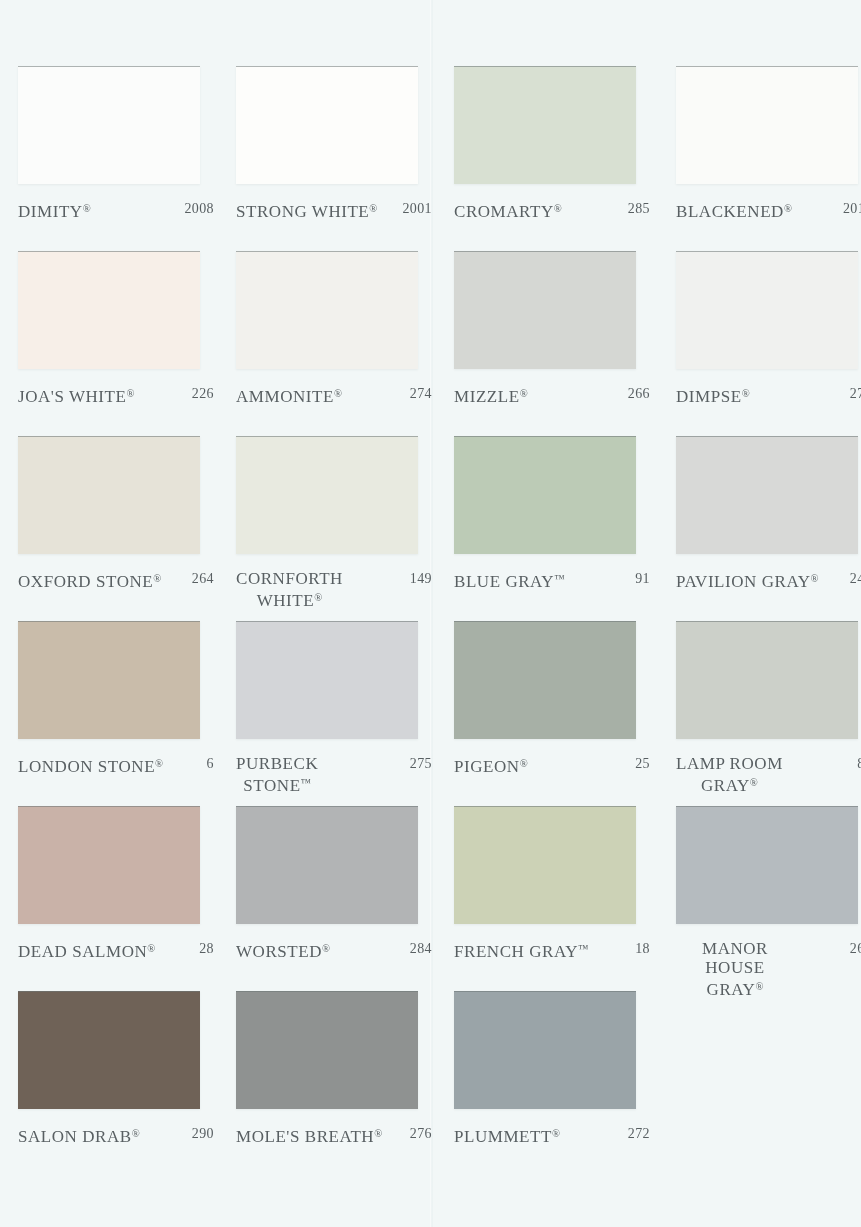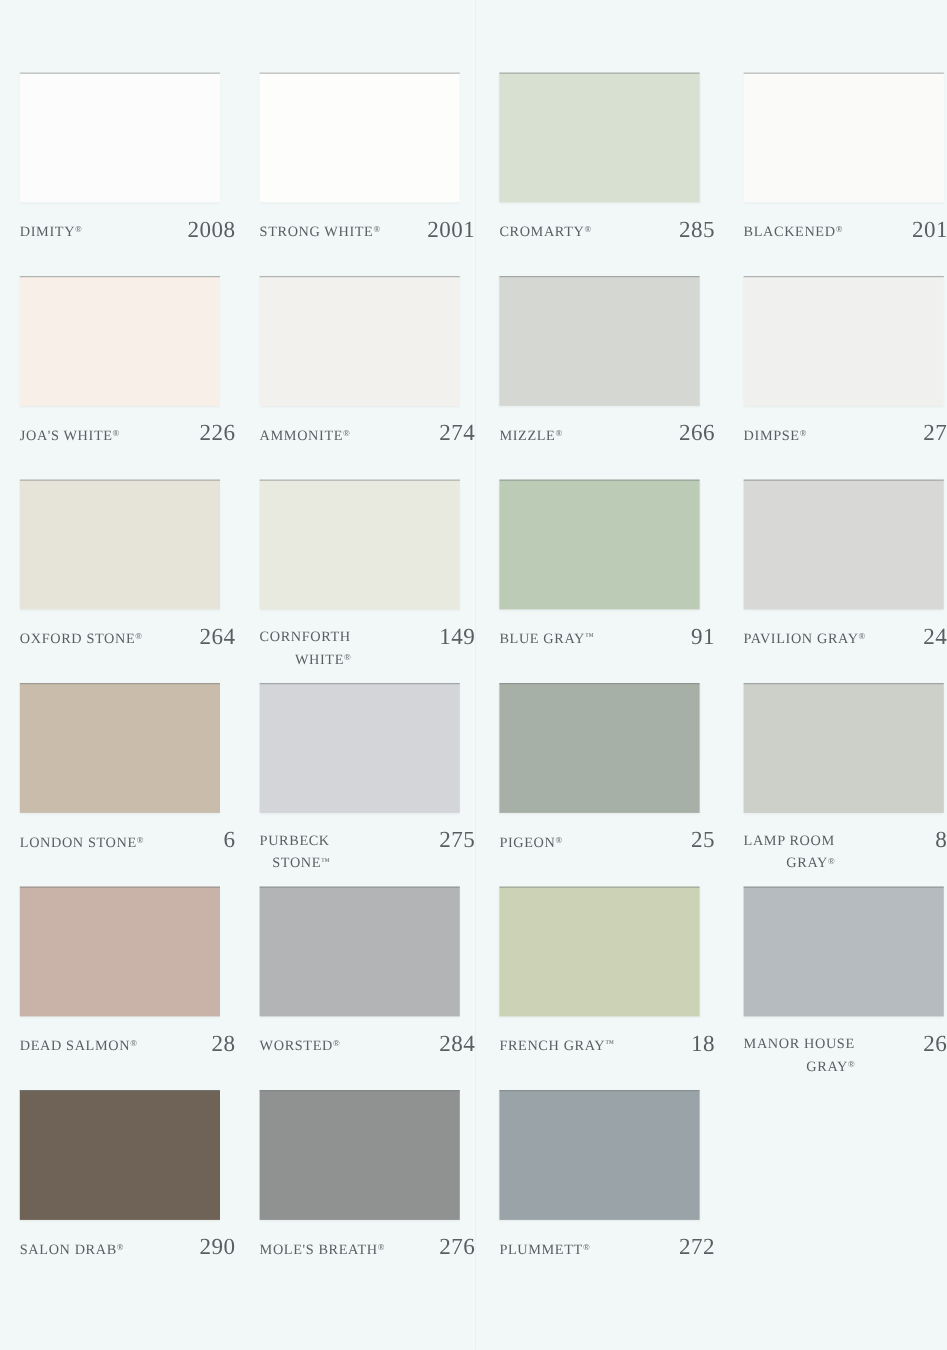--- a/index.html
+++ b/index.html
@@ -69,30 +69,30 @@
   .swatch-label-row {
     width: 196px;
     margin-top: 15px;
     display: flex;
     align-items: flex-start;
     justify-content: space-between;
     gap: 6px;
   }
 
   .swatch-name {
-    font-size: 13px;
+    font-size: 17px;
     letter-spacing: 0.55px;
     color: #585f62;
     line-height: 19px;
     white-space: pre-line;
-    text-align: right;
+    text-align: center;
   }
 
   .swatch-number {
-    font-size: 21px;
+    font-size: 14px;
     letter-spacing: 0.4px;
     color: #585f62;
     line-height: 19px;
     white-space: nowrap;
     flex: none;
   }
 
   
   .wrap .swatch-name { max-width: 118px; }
 

